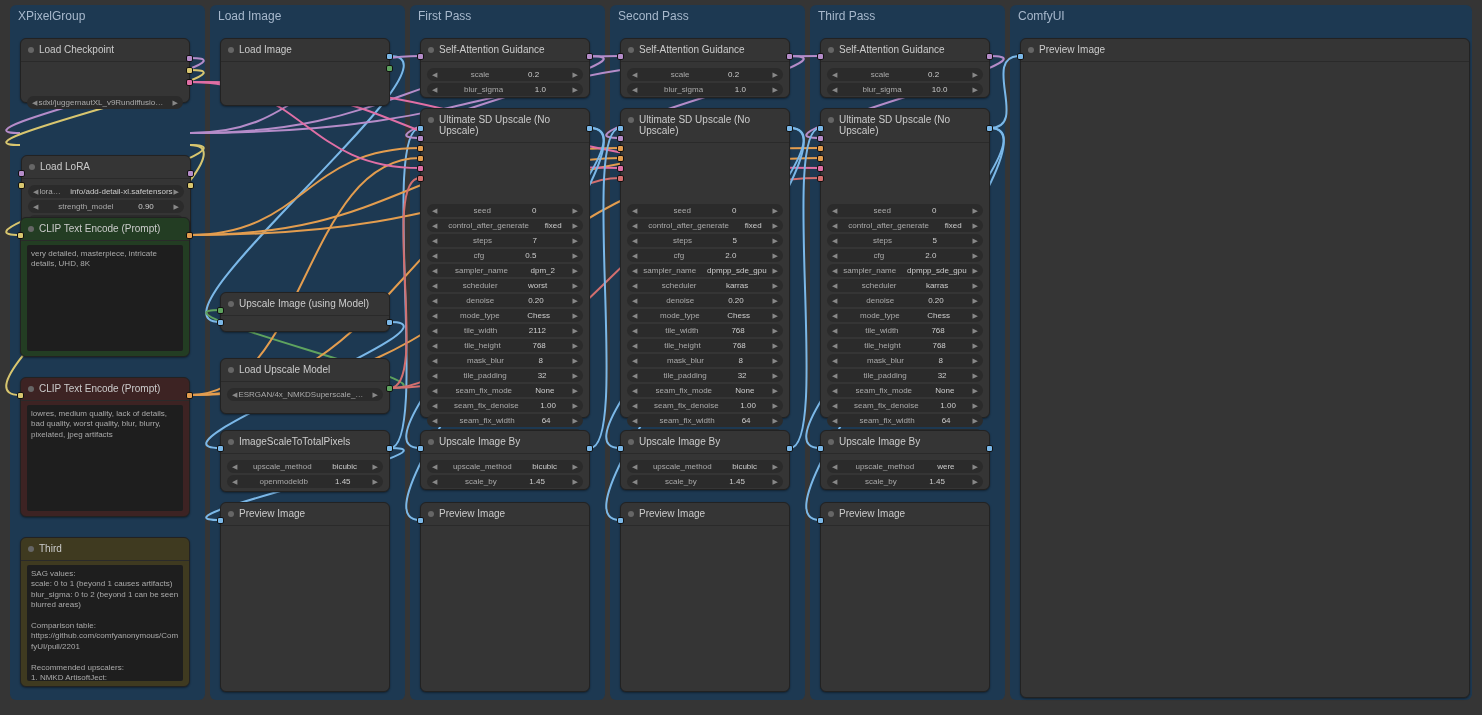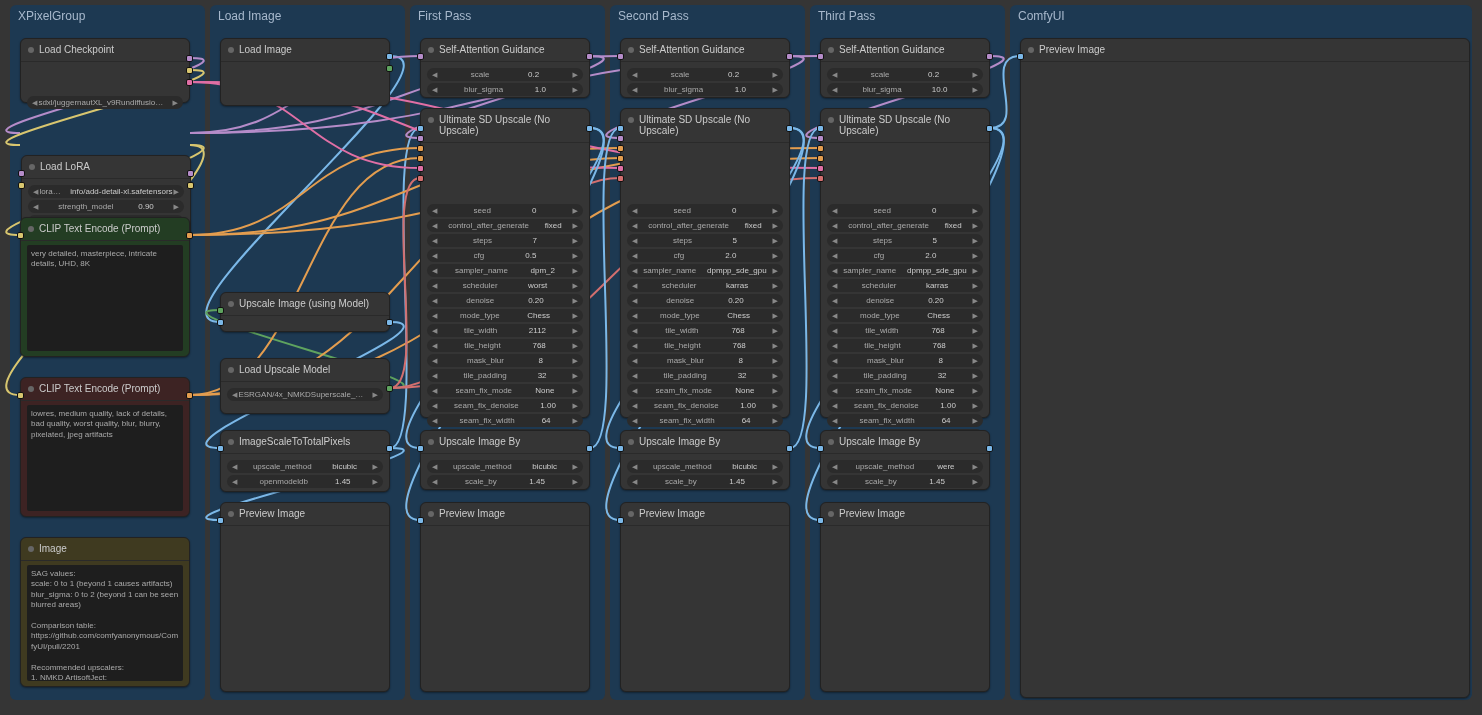--- a/index.html
+++ b/index.html
@@ -167,21 +167,21 @@
       <span class="port" style="left: -4px; top: 14px; background: rgb(216, 198, 111);"></span>
       <span class="port" style="right: -4px; top: 14px; background: rgb(227, 157, 79);"></span>
     </div>
     <div class="node" style="left: 20px; top: 377px; width: 170px; height: 140px; background: rgb(61, 35, 35);">
       <div class="node-head"><span class="node-head-dot"></span><span>CLIP Text Encode (Prompt)</span></div>
       <div class="node-body"><textarea class="txtbox" style="height: 106px;">lowres, medium quality, lack of details, bad quality, worst quality, blur, blurry, pixelated, jpeg artifacts</textarea></div>
       <span class="port" style="left: -4px; top: 14px; background: rgb(216, 198, 111);"></span>
       <span class="port" style="right: -4px; top: 14px; background: rgb(227, 157, 79);"></span>
     </div>
     <div class="node" style="left: 20px; top: 537px; width: 170px; height: 150px; background: rgb(63, 58, 32);">
-      <div class="node-head"><span class="node-head-dot"></span><span>Image</span></div>
+      <div class="node-head"><span class="node-head-dot"></span><span>Third</span></div>
       <div class="node-body"><textarea class="txtbox" readonly="" style="height: 116px;">SAG values:
 scale: 0 to 1 (beyond 1 causes artifacts)
 blur_sigma: 0 to 2 (beyond 1 can be seen blurred areas)
 
 Comparison table:
 https://github.com/comfyanonymous/ComfyUI/pull/2201
 
 Recommended upscalers:
 1. NMKD ArtisoftJect: https://nmkd.de/shared/?
 dir=ESRGAN/Models/RealisticESRGANMultipurpose

